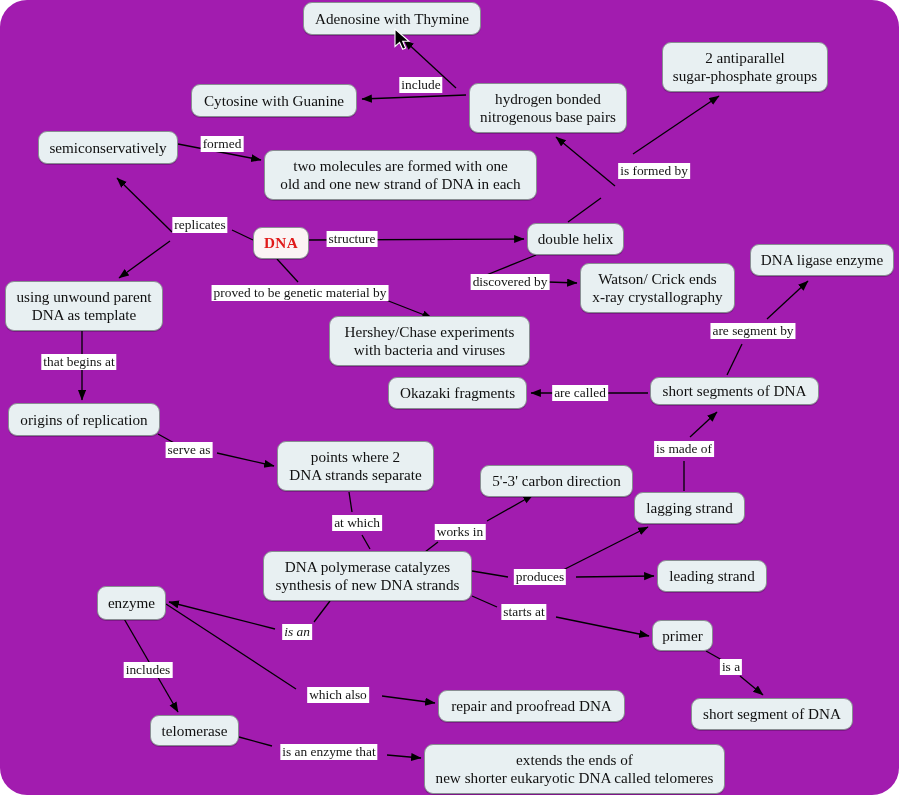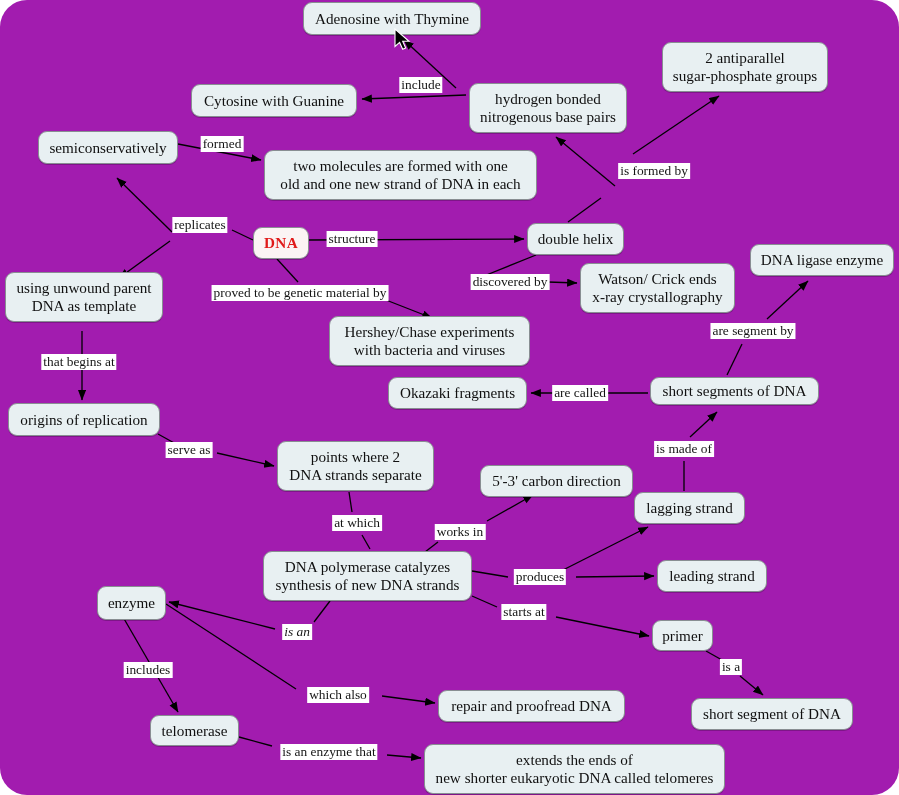--- a/index.html
+++ b/index.html
@@ -130,21 +130,21 @@
       <div class="node" style="left: 469px; top: 83px; width: 158px; height: 50px;">hydrogen bonded
 nitrogenous base pairs</div>
       <div class="node" style="left: 38px; top: 131px; width: 140px; height: 33px;">semiconservatively</div>
       <div class="node" style="left: 264px; top: 150px; width: 273px; height: 50px;">two molecules are formed with one
 old and one new strand of DNA in each</div>
       <div class="node root" style="left: 253px; top: 227px; width: 56px; height: 32px;">DNA</div>
       <div class="node" style="left: 527px; top: 223px; width: 97px; height: 32px;">double helix</div>
       <div class="node" style="left: 750px; top: 244px; width: 144px; height: 32px;">DNA ligase enzyme</div>
       <div class="node" style="left: 580px; top: 263px; width: 155px; height: 50px;">Watson/ Crick ends
 x-ray crystallography</div>
-      <div class="node" style="left: 5px; top: 272px; width: 158px; height: 50px;">using unwound parent
+      <div class="node" style="left: 5px; top: 281px; width: 158px; height: 50px;">using unwound parent
 DNA as template</div>
       <div class="node" style="left: 329px; top: 316px; width: 201px; height: 50px;">Hershey/Chase experiments
 with bacteria and viruses</div>
       <div class="node" style="left: 388px; top: 377px; width: 139px; height: 32px;">Okazaki fragments</div>
       <div class="node" style="left: 650px; top: 377px; width: 169px; height: 28px;">short segments of DNA</div>
       <div class="node" style="left: 8px; top: 403px; width: 152px; height: 33px;">origins of replication</div>
       <div class="node" style="left: 277px; top: 441px; width: 157px; height: 50px;">points where 2
 DNA strands separate</div>
       <div class="node" style="left: 480px; top: 465px; width: 153px; height: 32px;">5'-3' carbon direction</div>
       <div class="node" style="left: 634px; top: 492px; width: 111px; height: 32px;">lagging strand</div>

